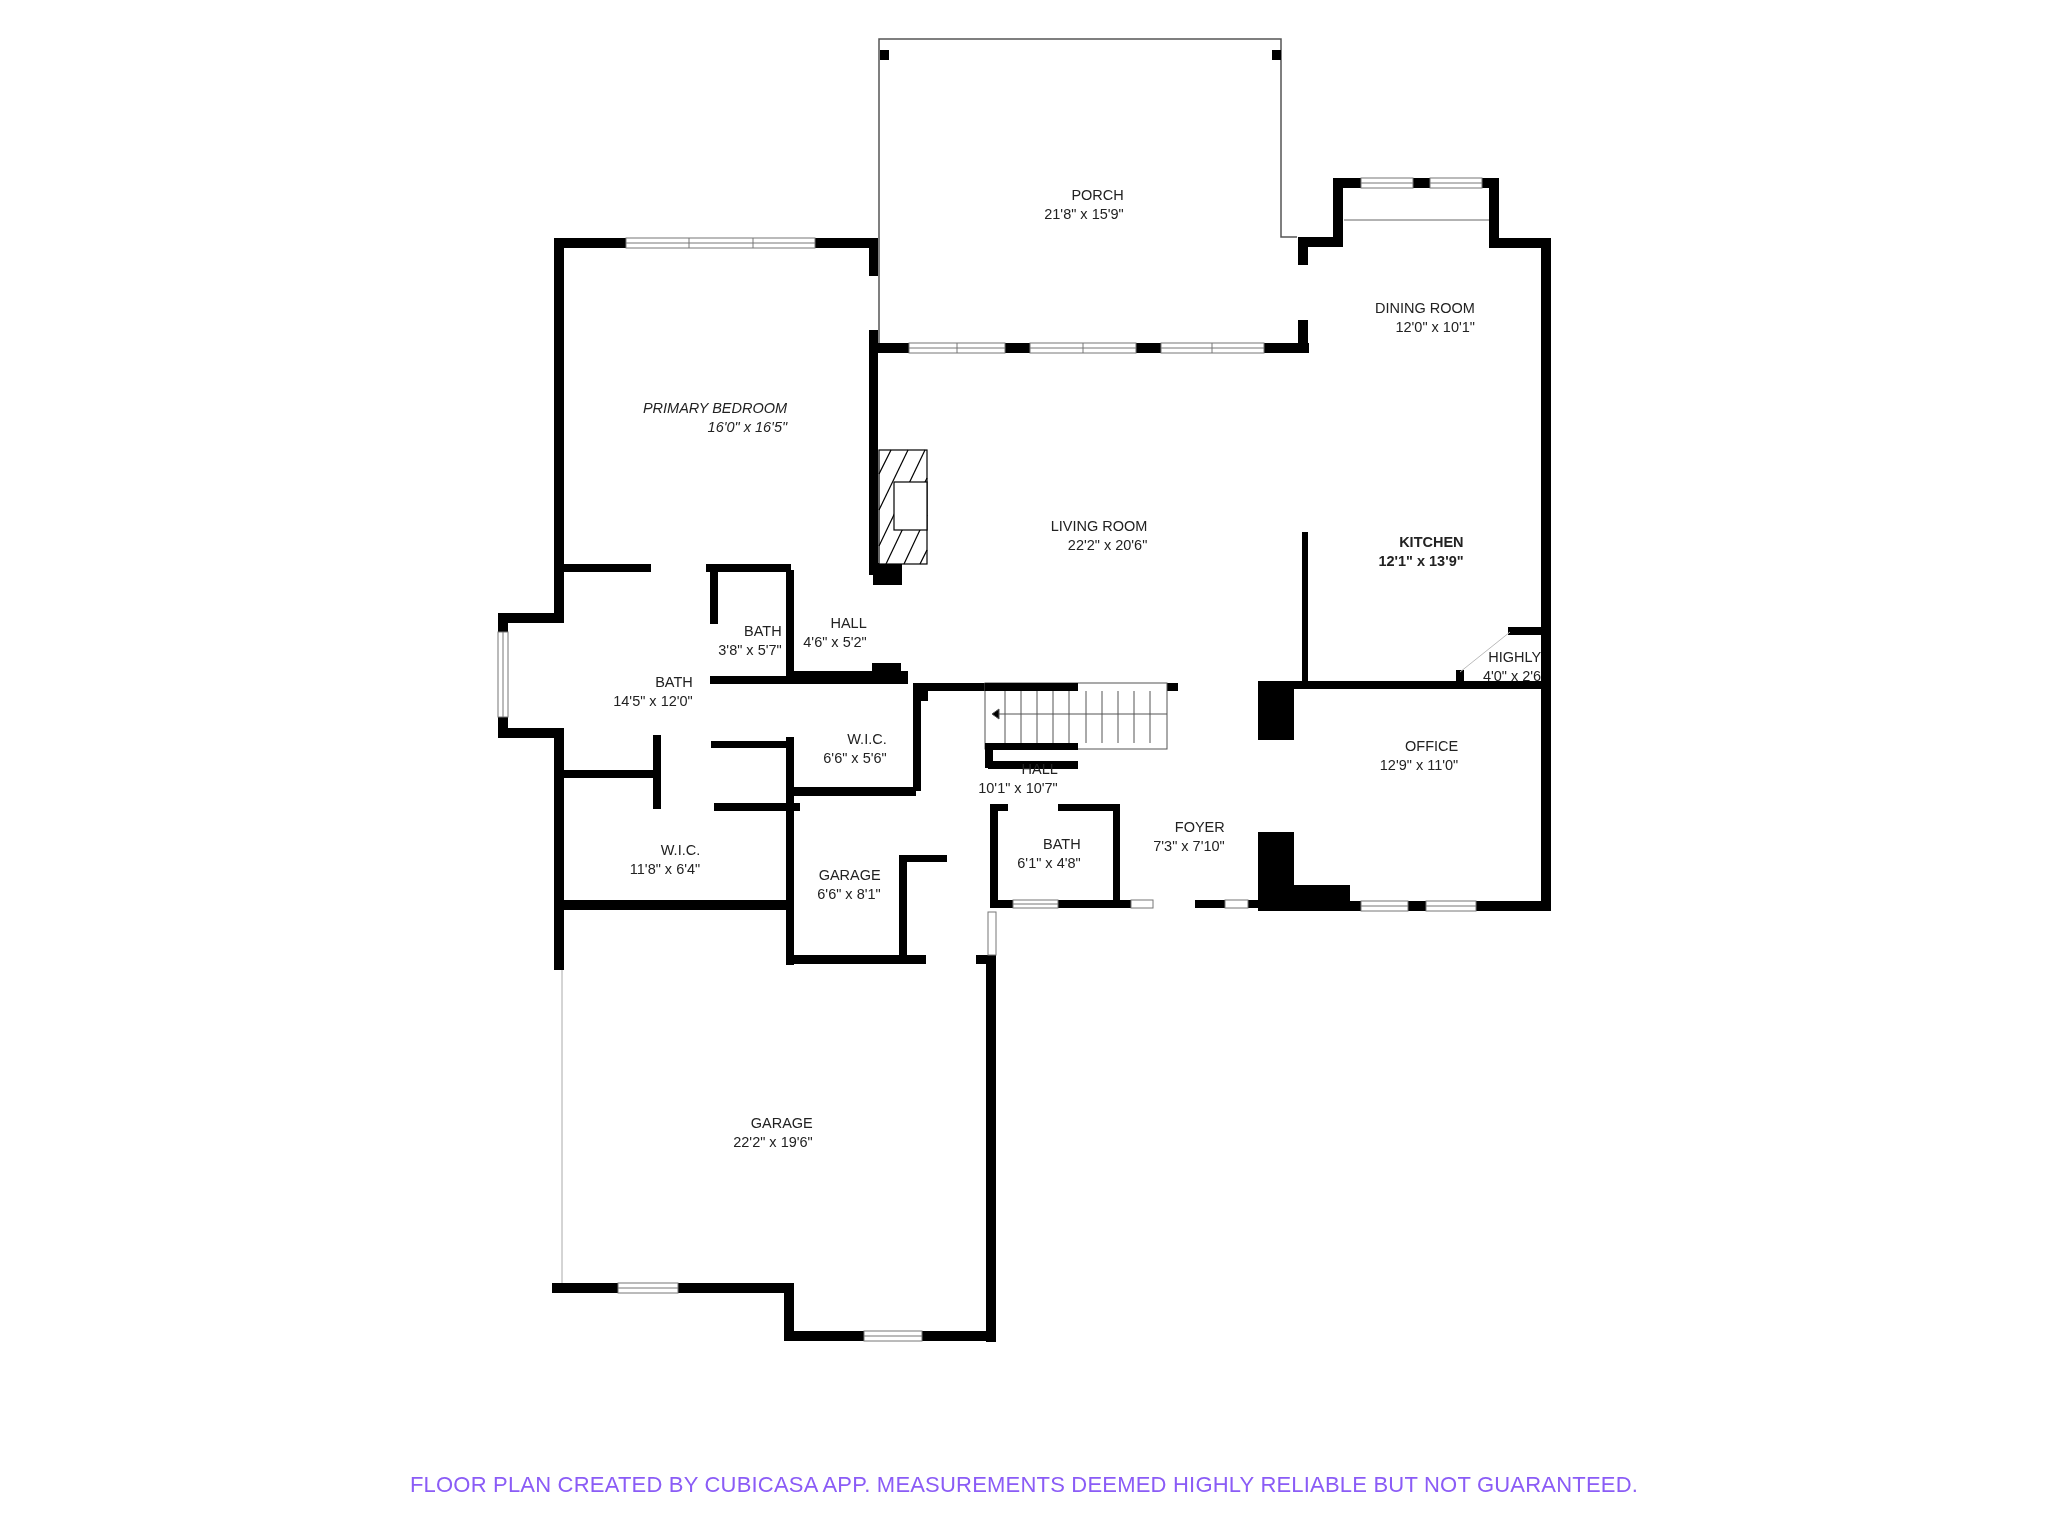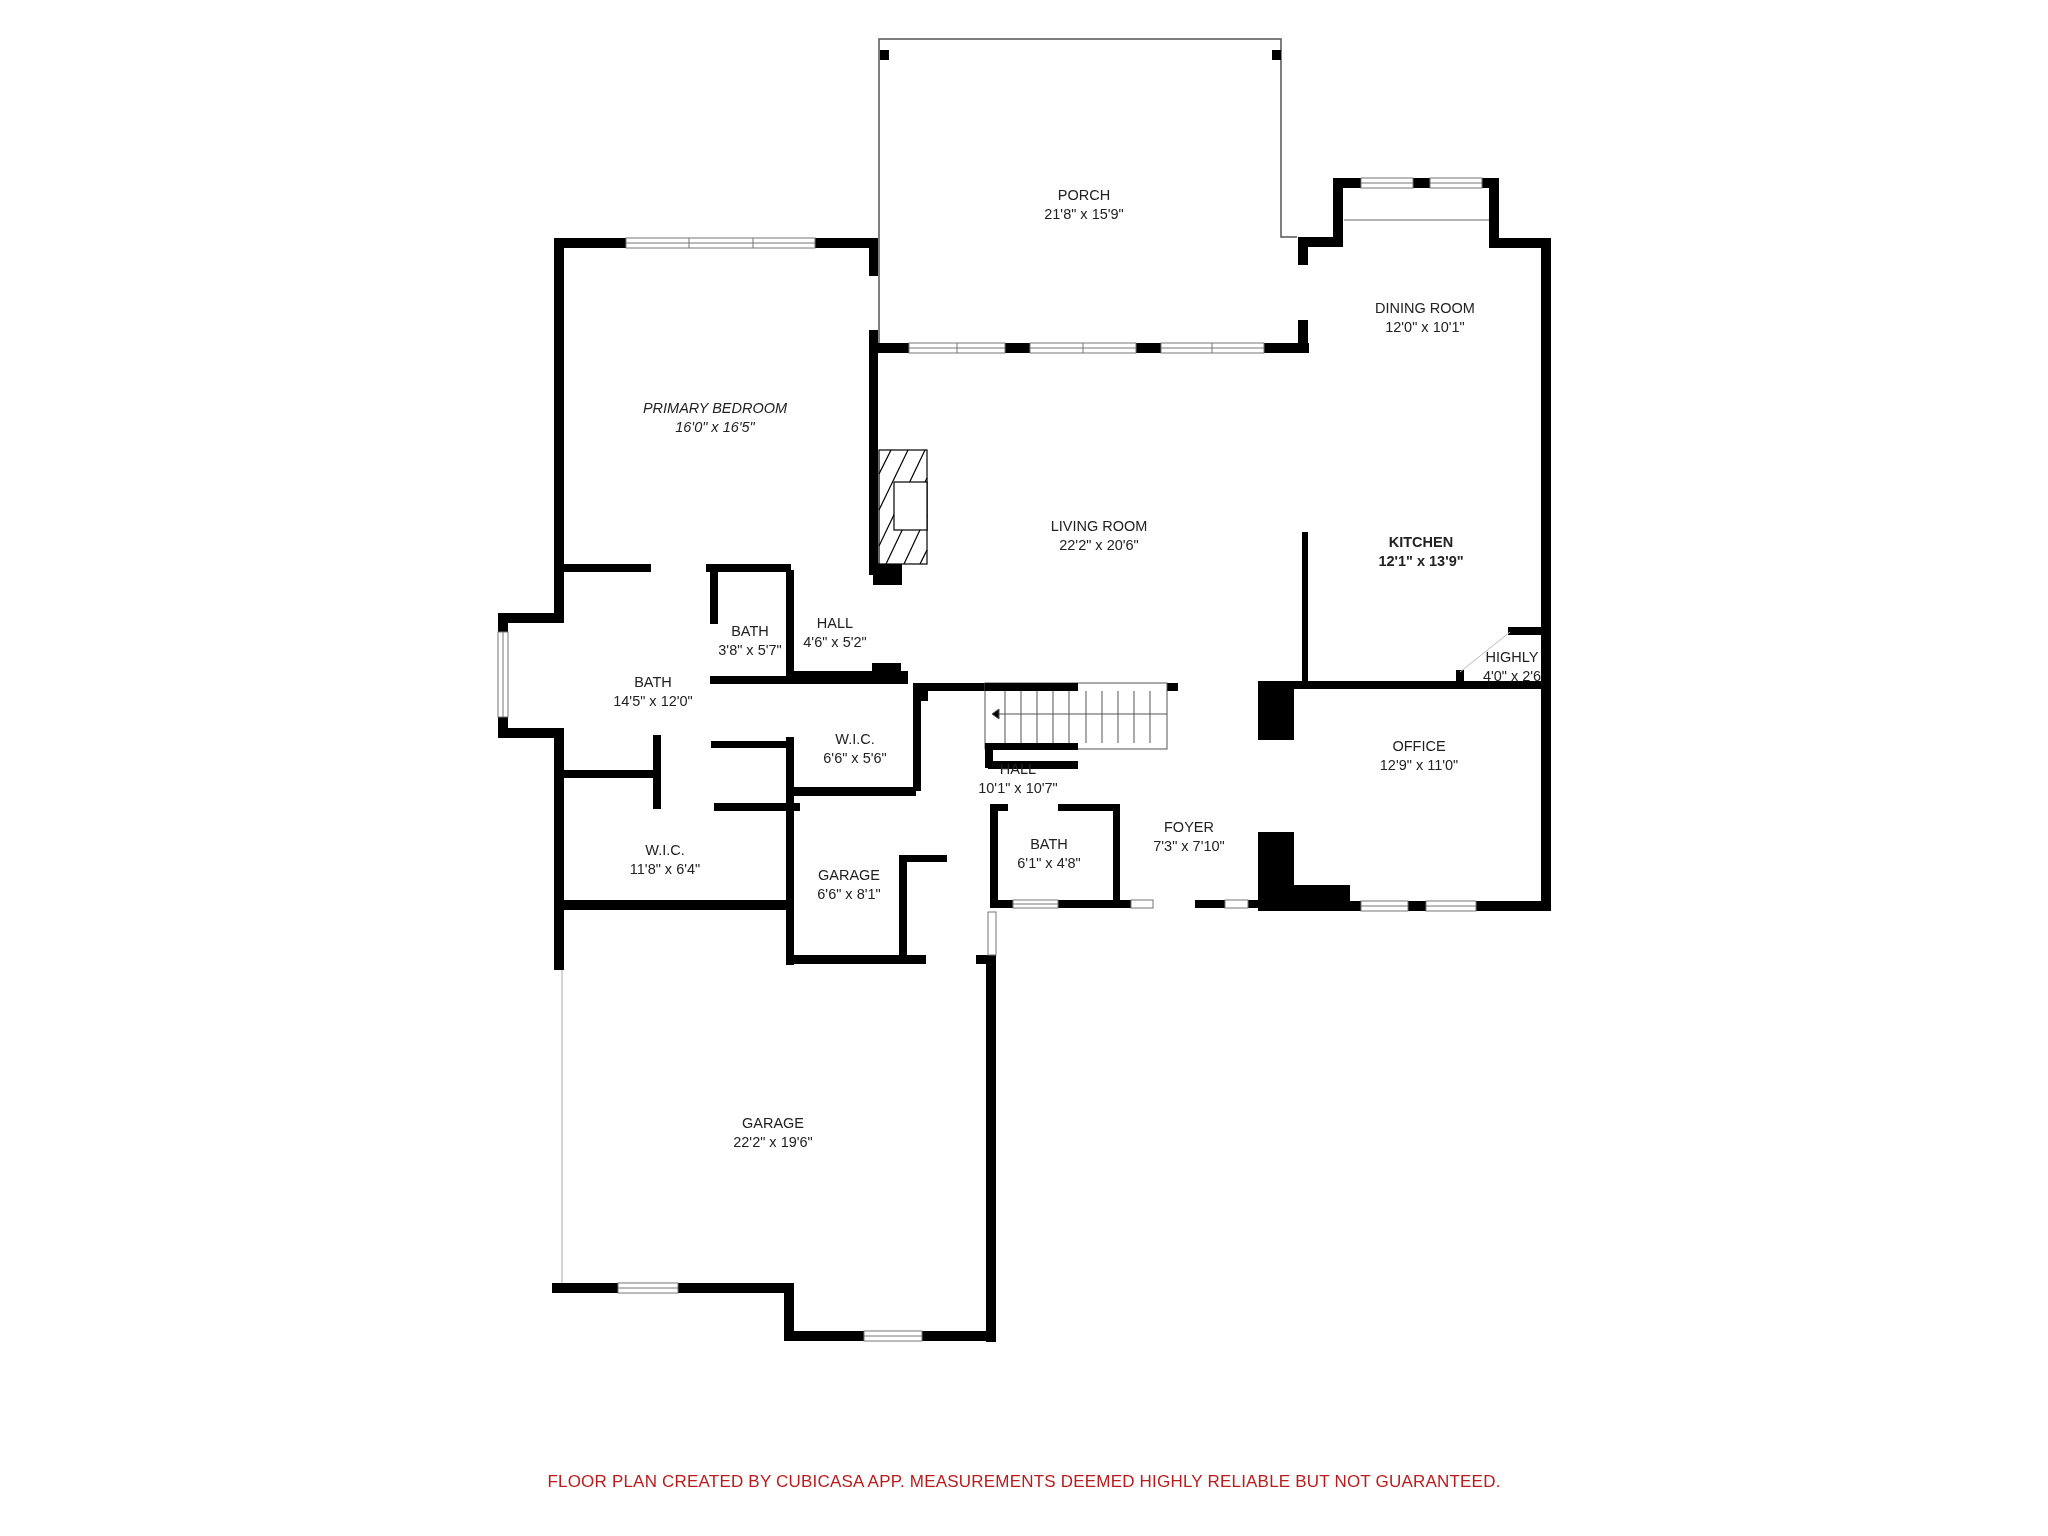--- a/index.html
+++ b/index.html
@@ -1,20 +1,20 @@
 <!DOCTYPE html>
 <html><head>
 <meta charset="utf-8">
 <style>
   html, body { margin:0; padding:0; background:#ffffff; }
   body { width:2048px; height:1536px; position:relative; overflow:hidden; font-family:"Liberation Sans", sans-serif; }
   #plan { position:absolute; left:0; top:0; width:2048px; height:1536px; }
-  .label { position:absolute; transform:translate(-50%,-50%); text-align:center; color:#222222; font-size:14.5px; line-height:19px; white-space:nowrap; }
+  .label { position:absolute; transform:translate(-50%,-50%); text-align:right; color:#222222; font-size:14.5px; line-height:19px; white-space:nowrap; }
   .label .nm, .label .dim { display:block; }
-  .footer { position:absolute; left:0; width:2048px; top:1472px; text-align:center; color:#b91c1c; font-size:17px; letter-spacing:0.2px; }
+  .footer { position:absolute; left:0; width:2048px; top:1472px; text-align:center; color:#8b5cf6; font-size:22px; letter-spacing:0.2px; }
 </style>
 </head>
 <body>
 
 <svg id="plan" viewBox="0 0 2048 1536" xmlns="http://www.w3.org/2000/svg">
 
   <g fill="none" stroke="#555" stroke-width="1.5">
     <polyline points="879,346 879,39 1281,39 1281,237 1297,237"></polyline>
   </g>
   <rect x="880" y="50" width="9" height="10" fill="#000"></rect>

